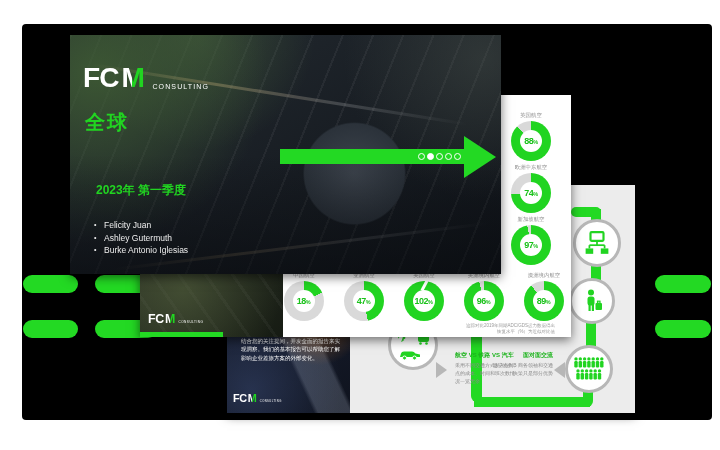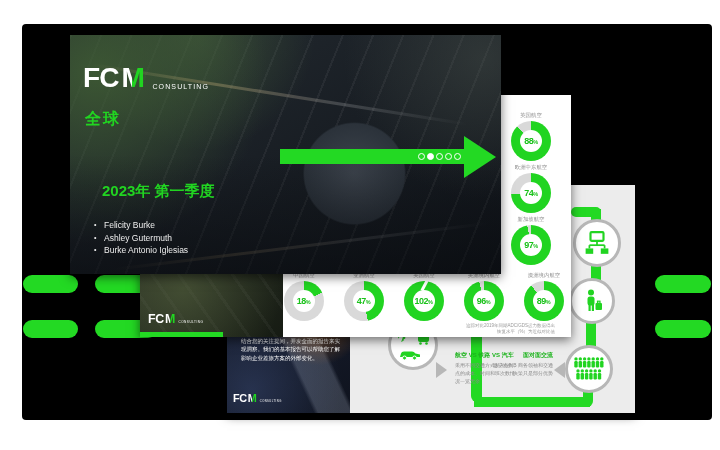--- a/index.html
+++ b/index.html
@@ -26,23 +26,23 @@
       repeating-linear-gradient(112deg, rgba(255,255,255,.05) 0 2px, rgba(255,255,255,0) 2px 28px),
       linear-gradient(150deg,#242b31 0%,#181d23 55%,#101419 100%);
   }
   .slideA .shade{left:0;top:0;right:0;bottom:0;background:linear-gradient(to top, rgba(8,10,14,.6), rgba(8,10,14,0) 50%);}
   .streak{height:3px;border-radius:2px;background:linear-gradient(90deg,rgba(255,210,140,0),rgba(255,215,150,.5),rgba(255,255,255,.35),rgba(255,210,140,0));}
 
   
   .logo-svg text{font-family:"Liberation Sans","DejaVu Sans",sans-serif;}
 
   
-  .kicker{left:15px;top:74px;font-size:16px;font-weight:bold;color:#21d421;letter-spacing:2px;}
+  .kicker{left:15px;top:74px;font-size:20px;font-weight:bold;color:#21d421;letter-spacing:2px;}
   .big-title{left:13px;top:92px;font-size:29px;font-weight:bold;color:#fff;letter-spacing:2px;text-shadow:0 1px 3px rgba(0,0,0,.6);}
-  .period{left:32px;top:147px;font-size:15px;font-weight:bold;color:#21d421;}
+  .period{left:26px;top:147px;font-size:12px;font-weight:bold;color:#21d421;}
   .authors-head{left:20px;top:171px;font-size:10px;color:#fff;}
   .authors{left:24px;top:185px;font-size:8.5px;color:#ededed;line-height:1.25;}
   .authors div{margin-bottom:2px;}
   .authors div::before{content:"•";display:inline-block;width:10px;font-size:7px;vertical-align:1px;}
 
   
   .arrow-bar{left:210px;top:114px;width:186px;height:15px;background:#23d923;}
   .arrow-head{left:394px;top:101px;width:0;height:0;border-left:32px solid #23d923;border-top:21px solid transparent;border-bottom:21px solid transparent;}
   .dots{left:348px;top:117.5px;display:flex;gap:2px;}
   .dot{width:7px;height:7px;border-radius:50%;border:1.5px solid #fff;box-sizing:border-box;}
@@ -288,19 +288,19 @@
     <div class="abs dots" id="dots">
         <span class="dot"></span>
         <span class="dot active"></span>
         <span class="dot"></span>
         <span class="dot"></span>
         <span class="dot"></span>
       </div>
 
     <div class="abs period">2023年 第一季度</div>
     <div class="abs authors">
-      <div>Felicity Burke</div>
+      <div>Felicity Juan</div>
       <div>Ashley Gutermuth</div>
       <div>Burke Antonio Iglesias</div>
     </div>
   </div>
 
 </div>
 
 </body></html>

